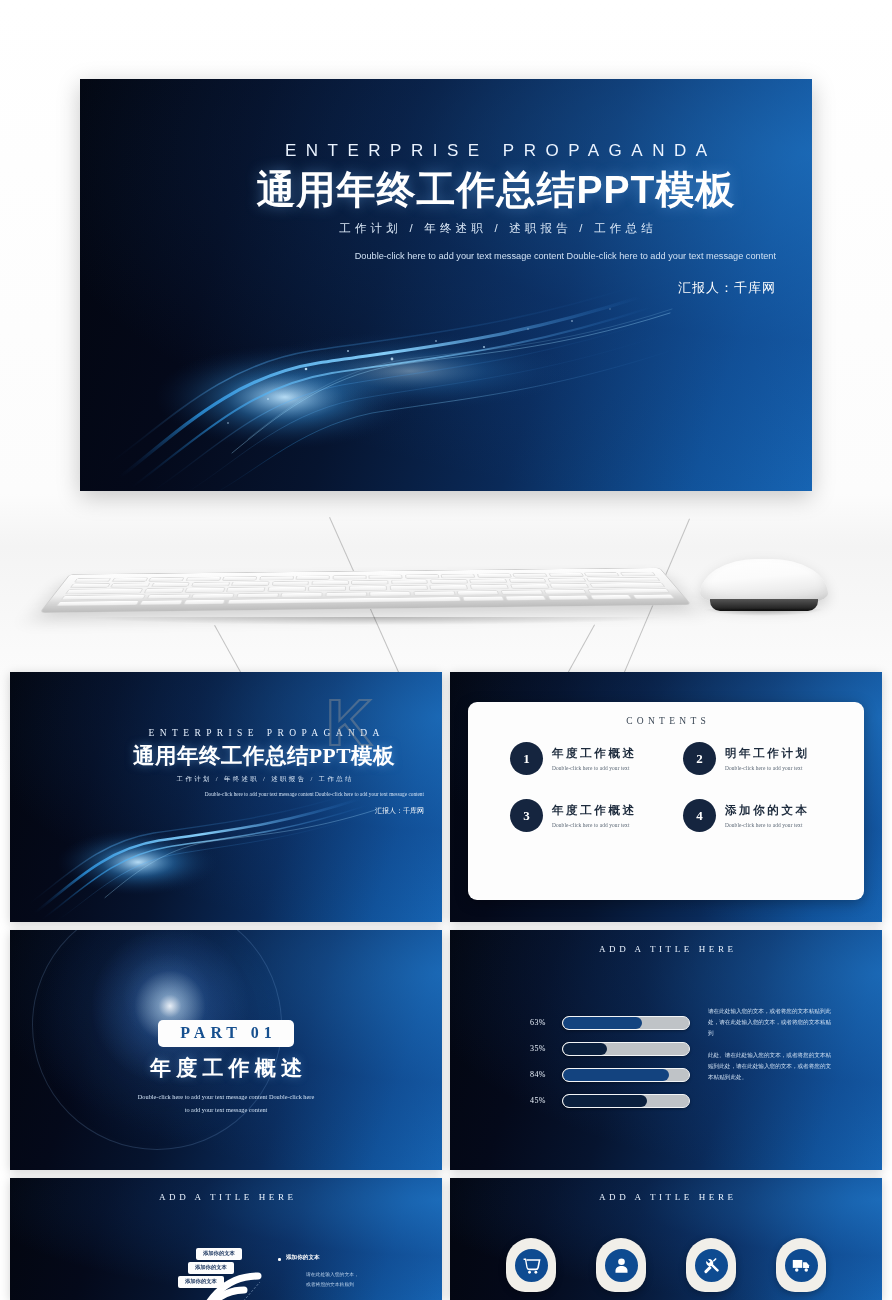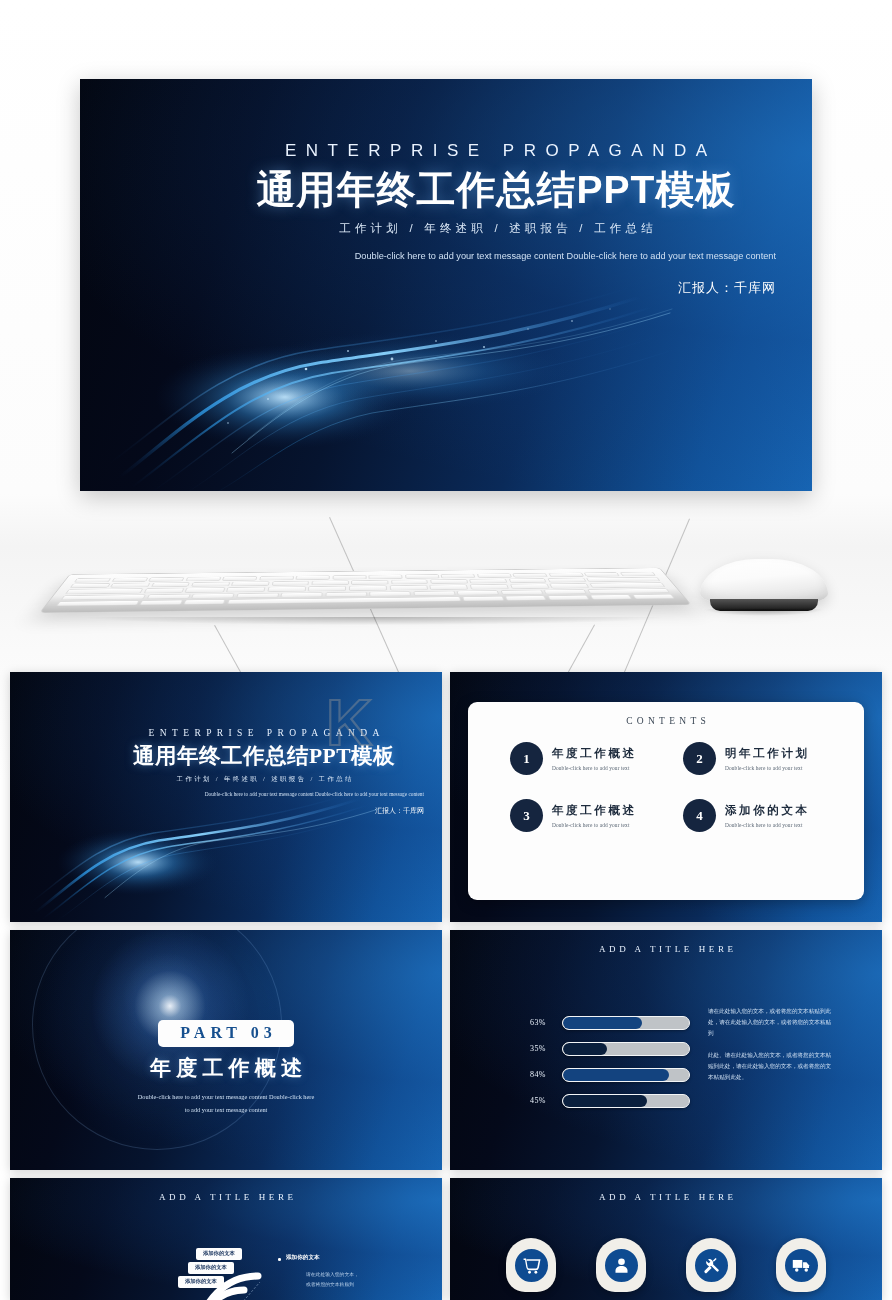--- a/index.html
+++ b/index.html
@@ -387,21 +387,21 @@
 
   <div class="slide thumb bg-navy" id="t3">
     <div class="flare2"></div>
     <div class="flare"></div>
     <div class="flare3"></div>
     <div class="arcs">
       <div class="arc" style="width:470px;height:560px;right:-215px;top:-120px;border-width:1.5px;"></div>
       <div class="arc" style="width:570px;height:650px;right:-275px;top:-165px;border-width:1px;border-right-color:rgba(120,185,255,.14);"></div>
     </div>
     <div class="part-wrap">
-      <div class="part-pill">PART 03</div>
+      <div class="part-pill">PART 01</div>
       <div class="part-title">年度工作概述</div>
       <div class="part-body" style="width:180px;margin:9px auto 0;">Double-click here to add your text message content Double-click here to add your text message content</div>
     </div>
   </div>
 
   <div class="slide thumb bg-navy" id="t4">
     <div class="arcs">
       <div class="arc" style="width:470px;height:560px;right:-215px;top:-120px;border-width:1.5px;"></div>
       <div class="arc" style="width:570px;height:650px;right:-275px;top:-165px;border-width:1px;border-right-color:rgba(120,185,255,.14);"></div>
     </div>

